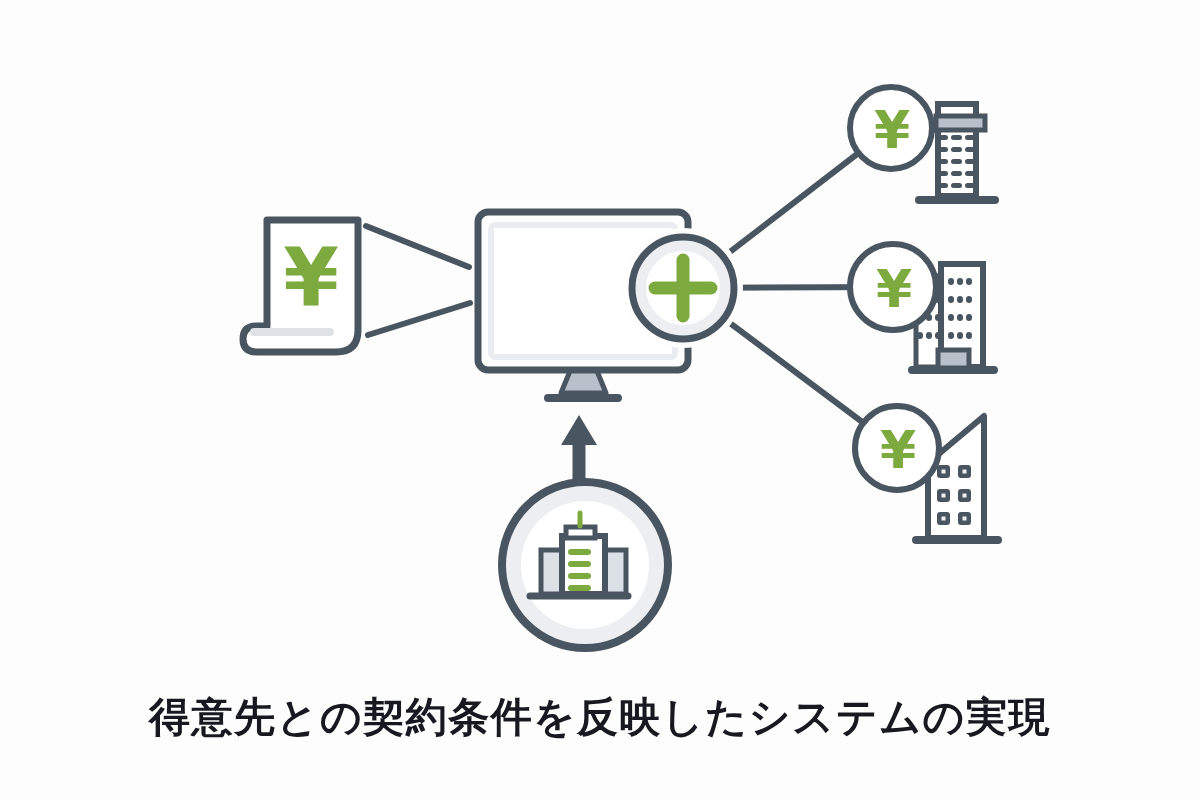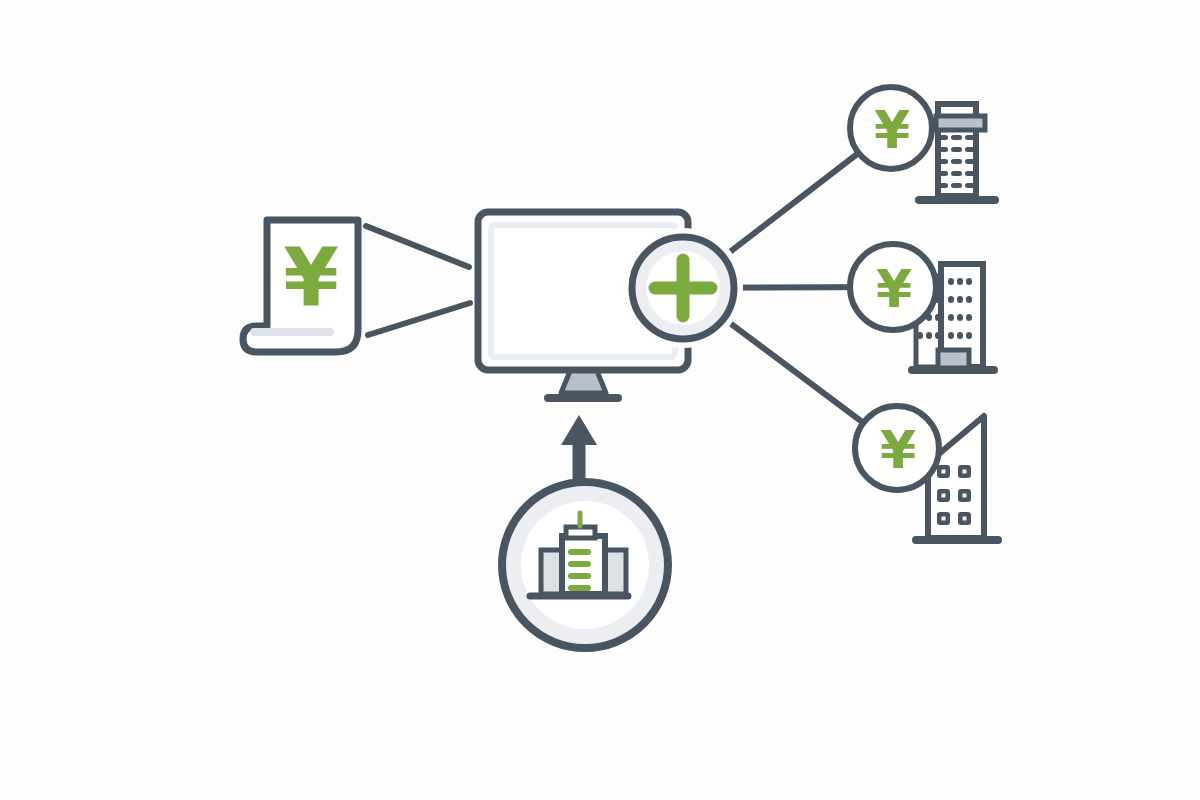--- a/index.html
+++ b/index.html
@@ -165,13 +165,14 @@
           <rect x="568" y="549" width="23" height="6" rx="3"></rect>
           <rect x="568" y="561" width="23" height="6" rx="3"></rect>
           <rect x="568" y="573" width="23" height="6" rx="3"></rect>
           <rect x="568" y="585" width="23" height="6" rx="3"></rect>
         </g>
         <line x1="530" y1="596" x2="628" y2="596" stroke="#4a5562" stroke-width="7" stroke-linecap="round"></line>
       </g>
     </g>
   </svg>
 
+  <div class="caption">得意先との契約条件を反映したシステムの実現</div>
 </div>
 
 </body></html>

